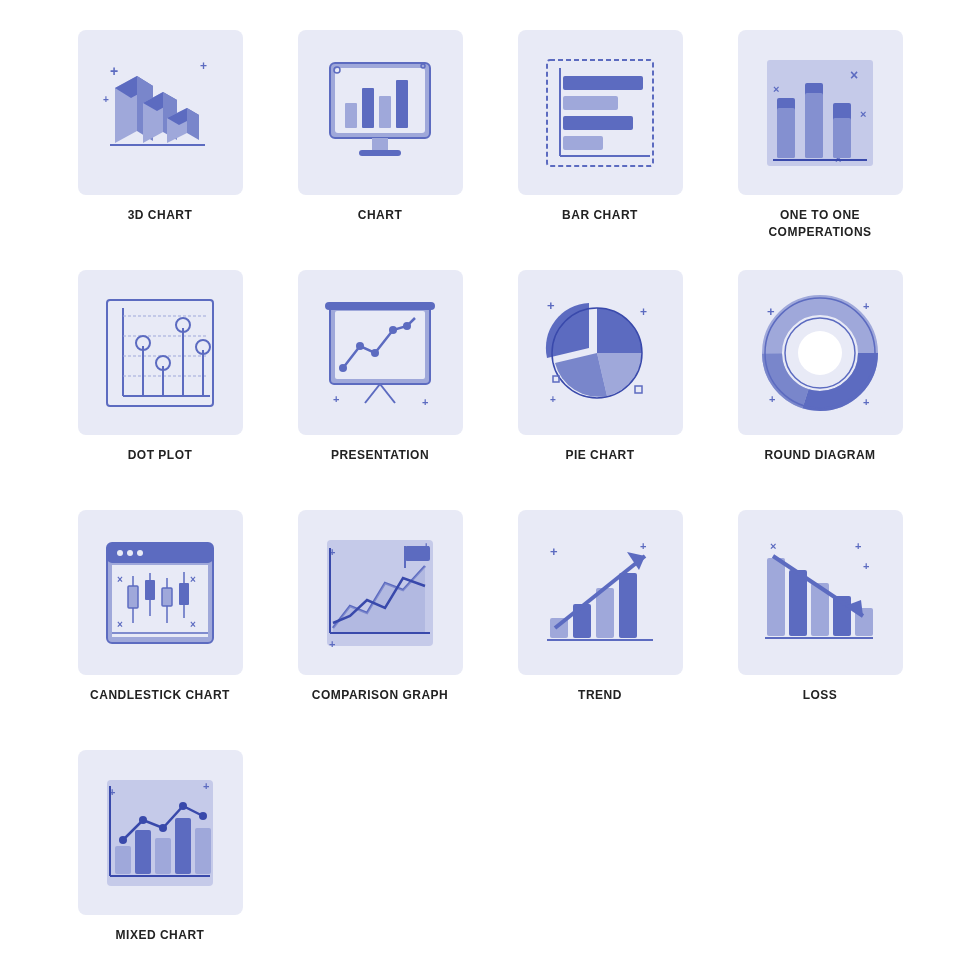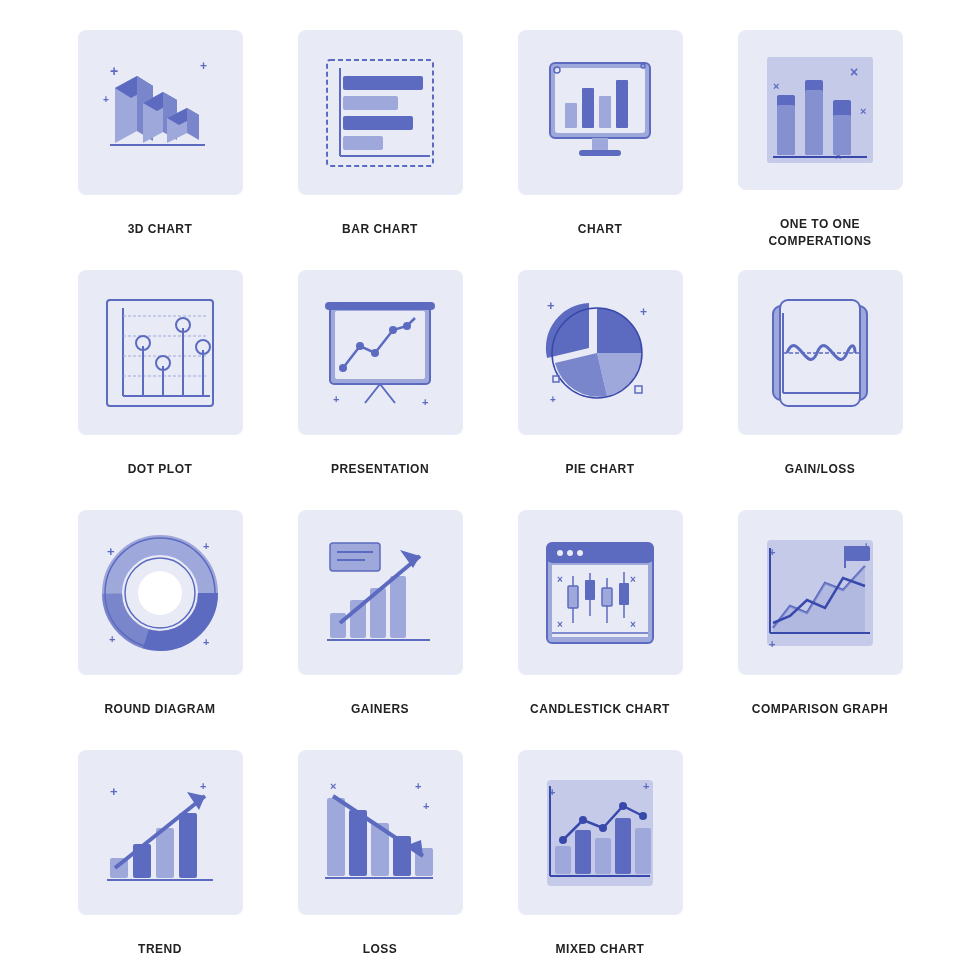--- a/index.html
+++ b/index.html
@@ -30,21 +30,21 @@
       height: 165px;
       background: #e8eaf6;
       border-radius: 8px;
       display: flex;
       align-items: center;
       justify-content: center;
       overflow: hidden;
       position: relative;
     }
     .icon-label {
-      margin-top: 26px;
+      margin-top: 12px;
       font-size: 12px;
       font-weight: 700;
       color: #222;
       text-align: center;
       letter-spacing: 0.5px;
       text-transform: uppercase;
       line-height: 1.4;
     }
     svg {
       width: 130px;
@@ -81,55 +81,55 @@
       </svg>
     </div>
     <div class="icon-label">3D CHART</div>
   </div>
 
   <div class="icon-cell">
     <div class="icon-box">
       <svg viewBox="0 0 130 130" xmlns="http://www.w3.org/2000/svg">
         <rect width="130" height="130" fill="#E8EAF6" rx="6"></rect>
 
+        <rect x="15" y="15" width="100" height="75" rx="5" fill="#9FA8DA" stroke="#5C6BC0" stroke-width="2"></rect>
+        <rect x="20" y="20" width="90" height="65" rx="3" fill="#E8EAF6"></rect>
+
+        <rect x="30" y="55" width="12" height="25" fill="#9FA8DA" rx="1"></rect>
+        <rect x="47" y="40" width="12" height="40" fill="#5C6BC0" rx="1"></rect>
+        <rect x="64" y="48" width="12" height="32" fill="#9FA8DA" rx="1"></rect>
+        <rect x="81" y="32" width="12" height="48" fill="#5C6BC0" rx="1"></rect>
+
+        <rect x="57" y="90" width="16" height="12" fill="#9FA8DA"></rect>
+        <rect x="44" y="102" width="42" height="6" rx="3" fill="#5C6BC0"></rect>
+
+        <circle cx="22" cy="22" r="3" fill="none" stroke="#5C6BC0" stroke-width="1.5"></circle>
+        <circle cx="108" cy="18" r="2" fill="none" stroke="#5C6BC0" stroke-width="1.5"></circle>
+      </svg>
+    </div>
+    <div class="icon-label">CHART</div>
+  </div>
+
+  <div class="icon-cell">
+    <div class="icon-box">
+      <svg viewBox="0 0 130 130" xmlns="http://www.w3.org/2000/svg">
+        <rect width="130" height="130" fill="#E8EAF6" rx="6"></rect>
+
         <rect x="12" y="12" width="106" height="106" rx="3" fill="none" stroke="#5C6BC0" stroke-width="2" stroke-dasharray="5,3"></rect>
 
         <rect x="28" y="28" width="80" height="14" fill="#5C6BC0" rx="2"></rect>
         <rect x="28" y="48" width="55" height="14" fill="#9FA8DA" rx="2"></rect>
         <rect x="28" y="68" width="70" height="14" fill="#5C6BC0" rx="2"></rect>
         <rect x="28" y="88" width="40" height="14" fill="#9FA8DA" rx="2"></rect>
 
         <line x1="25" y1="20" x2="25" y2="108" stroke="#5C6BC0" stroke-width="2"></line>
         <line x1="25" y1="108" x2="115" y2="108" stroke="#5C6BC0" stroke-width="2"></line>
       </svg>
     </div>
     <div class="icon-label">BAR CHART</div>
-  </div>
-
-  <div class="icon-cell">
-    <div class="icon-box">
-      <svg viewBox="0 0 130 130" xmlns="http://www.w3.org/2000/svg">
-        <rect width="130" height="130" fill="#E8EAF6" rx="6"></rect>
-
-        <rect x="15" y="15" width="100" height="75" rx="5" fill="#9FA8DA" stroke="#5C6BC0" stroke-width="2"></rect>
-        <rect x="20" y="20" width="90" height="65" rx="3" fill="#E8EAF6"></rect>
-
-        <rect x="30" y="55" width="12" height="25" fill="#9FA8DA" rx="1"></rect>
-        <rect x="47" y="40" width="12" height="40" fill="#5C6BC0" rx="1"></rect>
-        <rect x="64" y="48" width="12" height="32" fill="#9FA8DA" rx="1"></rect>
-        <rect x="81" y="32" width="12" height="48" fill="#5C6BC0" rx="1"></rect>
-
-        <rect x="57" y="90" width="16" height="12" fill="#9FA8DA"></rect>
-        <rect x="44" y="102" width="42" height="6" rx="3" fill="#5C6BC0"></rect>
-
-        <circle cx="22" cy="22" r="3" fill="none" stroke="#5C6BC0" stroke-width="1.5"></circle>
-        <circle cx="108" cy="18" r="2" fill="none" stroke="#5C6BC0" stroke-width="1.5"></circle>
-      </svg>
-    </div>
-    <div class="icon-label">CHART</div>
   </div>
 
   <div class="icon-cell">
     <div class="icon-box">
       <svg viewBox="0 0 130 130" xmlns="http://www.w3.org/2000/svg">
         <rect width="130" height="130" fill="#E8EAF6" rx="6"></rect>
 
         <rect x="12" y="12" width="106" height="106" rx="3" fill="#C5CAE9"></rect>
 
         <text x="95" y="32" fill="#5C6BC0" font-size="14" font-weight="bold">×</text>
@@ -225,38 +225,20 @@
 
         <circle cx="62" cy="65" r="45" fill="none" stroke="#3949AB" stroke-width="1.5"></circle>
 
         <rect x="100" y="98" width="7" height="7" fill="none" stroke="#5C6BC0" stroke-width="1.5"></rect>
         <rect x="18" y="88" width="6" height="6" fill="none" stroke="#5C6BC0" stroke-width="1.5"></rect>
       </svg>
     </div>
     <div class="icon-label">PIE CHART</div>
   </div>
 
-  <div class="icon-cell">
-    <div class="icon-box">
-      <svg viewBox="0 0 130 130" xmlns="http://www.w3.org/2000/svg">
-        <rect width="130" height="130" fill="#E8EAF6" rx="6"></rect>
-
-        <rect x="18" y="18" width="94" height="94" rx="8" fill="#9FA8DA" stroke="#5C6BC0" stroke-width="2"></rect>
-        <rect x="25" y="12" width="80" height="106" rx="8" fill="#E8EAF6" stroke="#5C6BC0" stroke-width="2"></rect>
-
-        <path d="M32,65 C42,40 52,88 62,65 C72,40 82,88 92,65 C97,53 100,58 100,65" fill="none" stroke="#5C6BC0" stroke-width="3"></path>
-
-        <line x1="28" y1="65" x2="105" y2="65" stroke="#5C6BC0" stroke-width="1.5" stroke-dasharray="4,2"></line>
-
-        <line x1="28" y1="25" x2="28" y2="105" stroke="#5C6BC0" stroke-width="2"></line>
-        <line x1="28" y1="105" x2="105" y2="105" stroke="#5C6BC0" stroke-width="2"></line>
-      </svg>
-    </div>
-    <div class="icon-label">GAIN/LOSS</div>
-  </div>
 
   <div class="icon-cell">
     <div class="icon-box">
       <svg viewBox="0 0 130 130" xmlns="http://www.w3.org/2000/svg">
         <rect width="130" height="130" fill="#E8EAF6" rx="6"></rect>
 
         <text x="12" y="28" fill="#5C6BC0" font-size="13" font-weight="bold">+</text>
         <text x="108" y="22" fill="#5C6BC0" font-size="11" font-weight="bold">+</text>
         <text x="14" y="115" fill="#5C6BC0" font-size="11" font-weight="bold">+</text>
         <text x="108" y="118" fill="#5C6BC0" font-size="11" font-weight="bold">+</text>
@@ -269,42 +251,20 @@
 
         <circle cx="65" cy="65" r="22" fill="white"></circle>
 
         <circle cx="65" cy="65" r="55" fill="none" stroke="#5C6BC0" stroke-width="1.5"></circle>
         <circle cx="65" cy="65" r="35" fill="none" stroke="#5C6BC0" stroke-width="1.5"></circle>
       </svg>
     </div>
     <div class="icon-label">ROUND DIAGRAM</div>
   </div>
 
-  <div class="icon-cell">
-    <div class="icon-box">
-      <svg viewBox="0 0 130 130" xmlns="http://www.w3.org/2000/svg">
-        <rect width="130" height="130" fill="#E8EAF6" rx="6"></rect>
-
-        <rect x="15" y="85" width="16" height="25" fill="#9FA8DA" rx="2"></rect>
-        <rect x="35" y="72" width="16" height="38" fill="#9FA8DA" rx="2"></rect>
-        <rect x="55" y="60" width="16" height="50" fill="#9FA8DA" rx="2"></rect>
-        <rect x="75" y="48" width="16" height="62" fill="#9FA8DA" rx="2"></rect>
-
-        <line x1="25" y1="95" x2="105" y2="28" stroke="#5C6BC0" stroke-width="4"></line>
-        <polygon points="105,28 85,22 98,40" fill="#5C6BC0"></polygon>
-
-        <rect x="15" y="15" width="50" height="28" rx="3" fill="#9FA8DA" stroke="#5C6BC0" stroke-width="1.5"></rect>
-        <line x1="22" y1="24" x2="58" y2="24" stroke="#5C6BC0" stroke-width="2"></line>
-        <line x1="22" y1="32" x2="50" y2="32" stroke="#5C6BC0" stroke-width="2"></line>
-
-        <line x1="12" y1="112" x2="115" y2="112" stroke="#5C6BC0" stroke-width="2"></line>
-      </svg>
-    </div>
-    <div class="icon-label">GAINERS</div>
-  </div>
 
   <div class="icon-cell">
     <div class="icon-box">
       <svg viewBox="0 0 130 130" xmlns="http://www.w3.org/2000/svg">
         <rect width="130" height="130" fill="#E8EAF6" rx="6"></rect>
 
         <rect x="12" y="15" width="106" height="100" rx="5" fill="#9FA8DA" stroke="#5C6BC0" stroke-width="2"></rect>
         <rect x="12" y="15" width="106" height="20" rx="5" fill="#5C6BC0"></rect>
 
         <circle cx="25" cy="25" r="3" fill="#E8EAF6"></circle>

